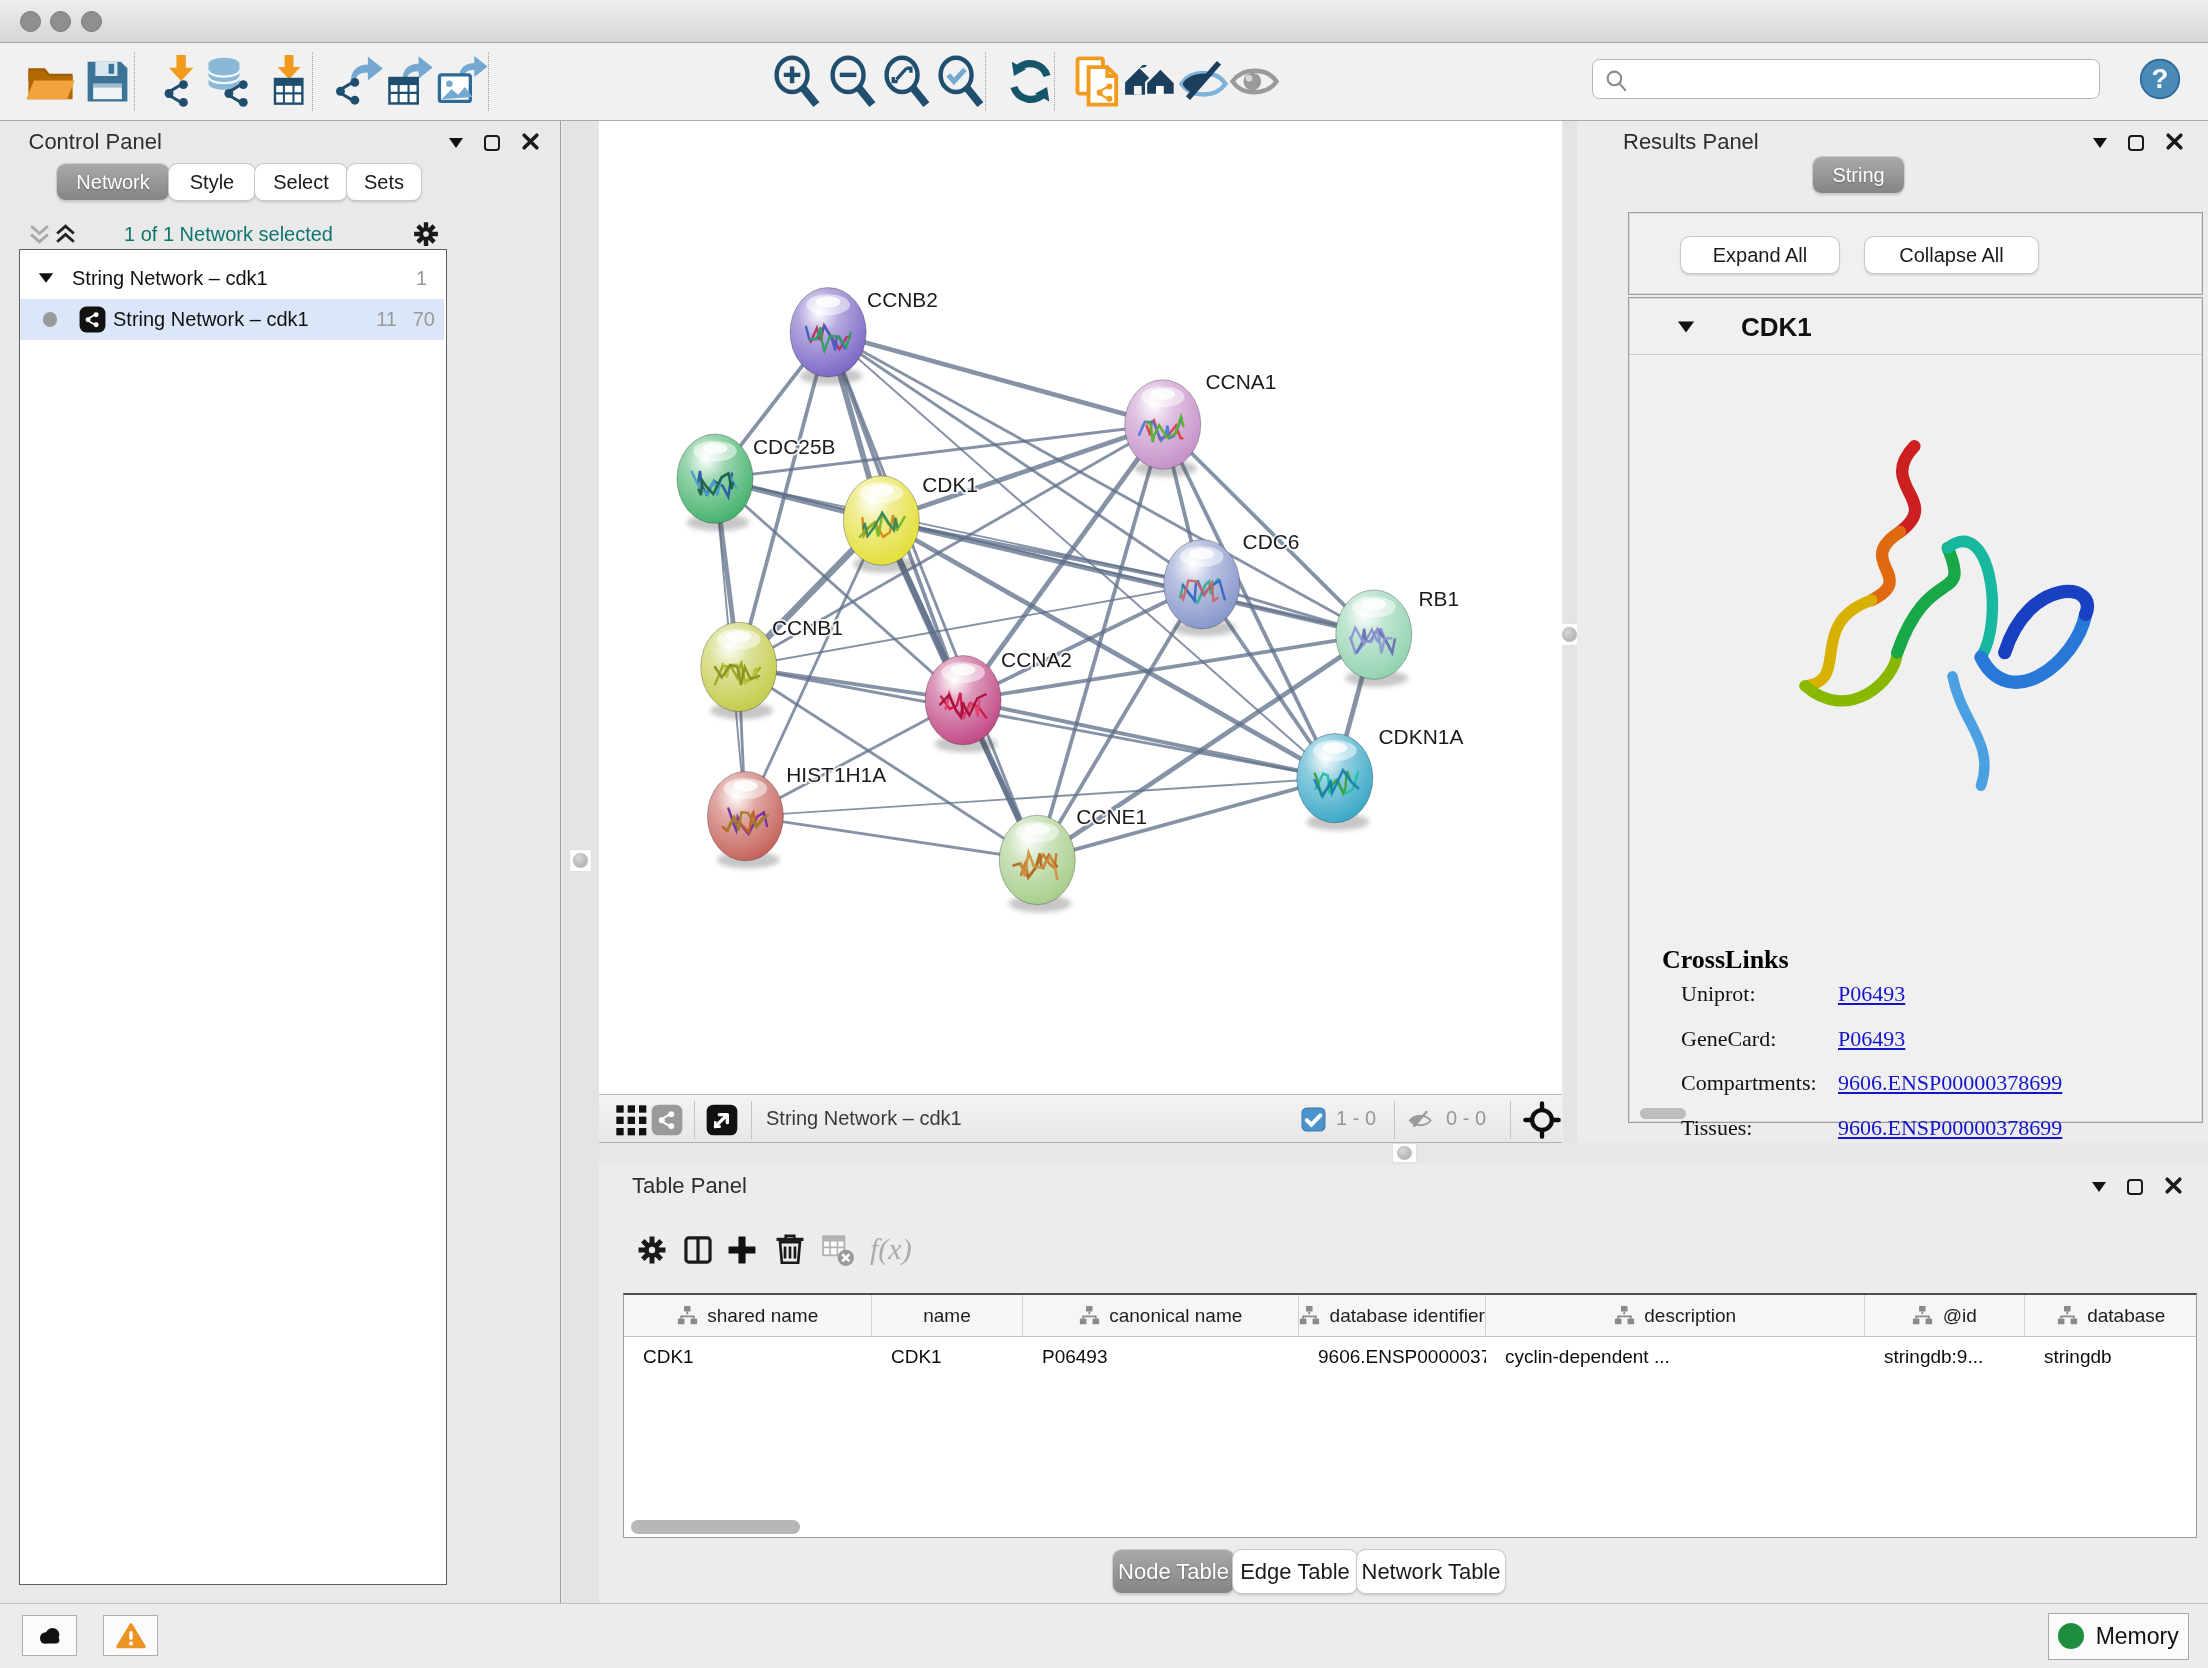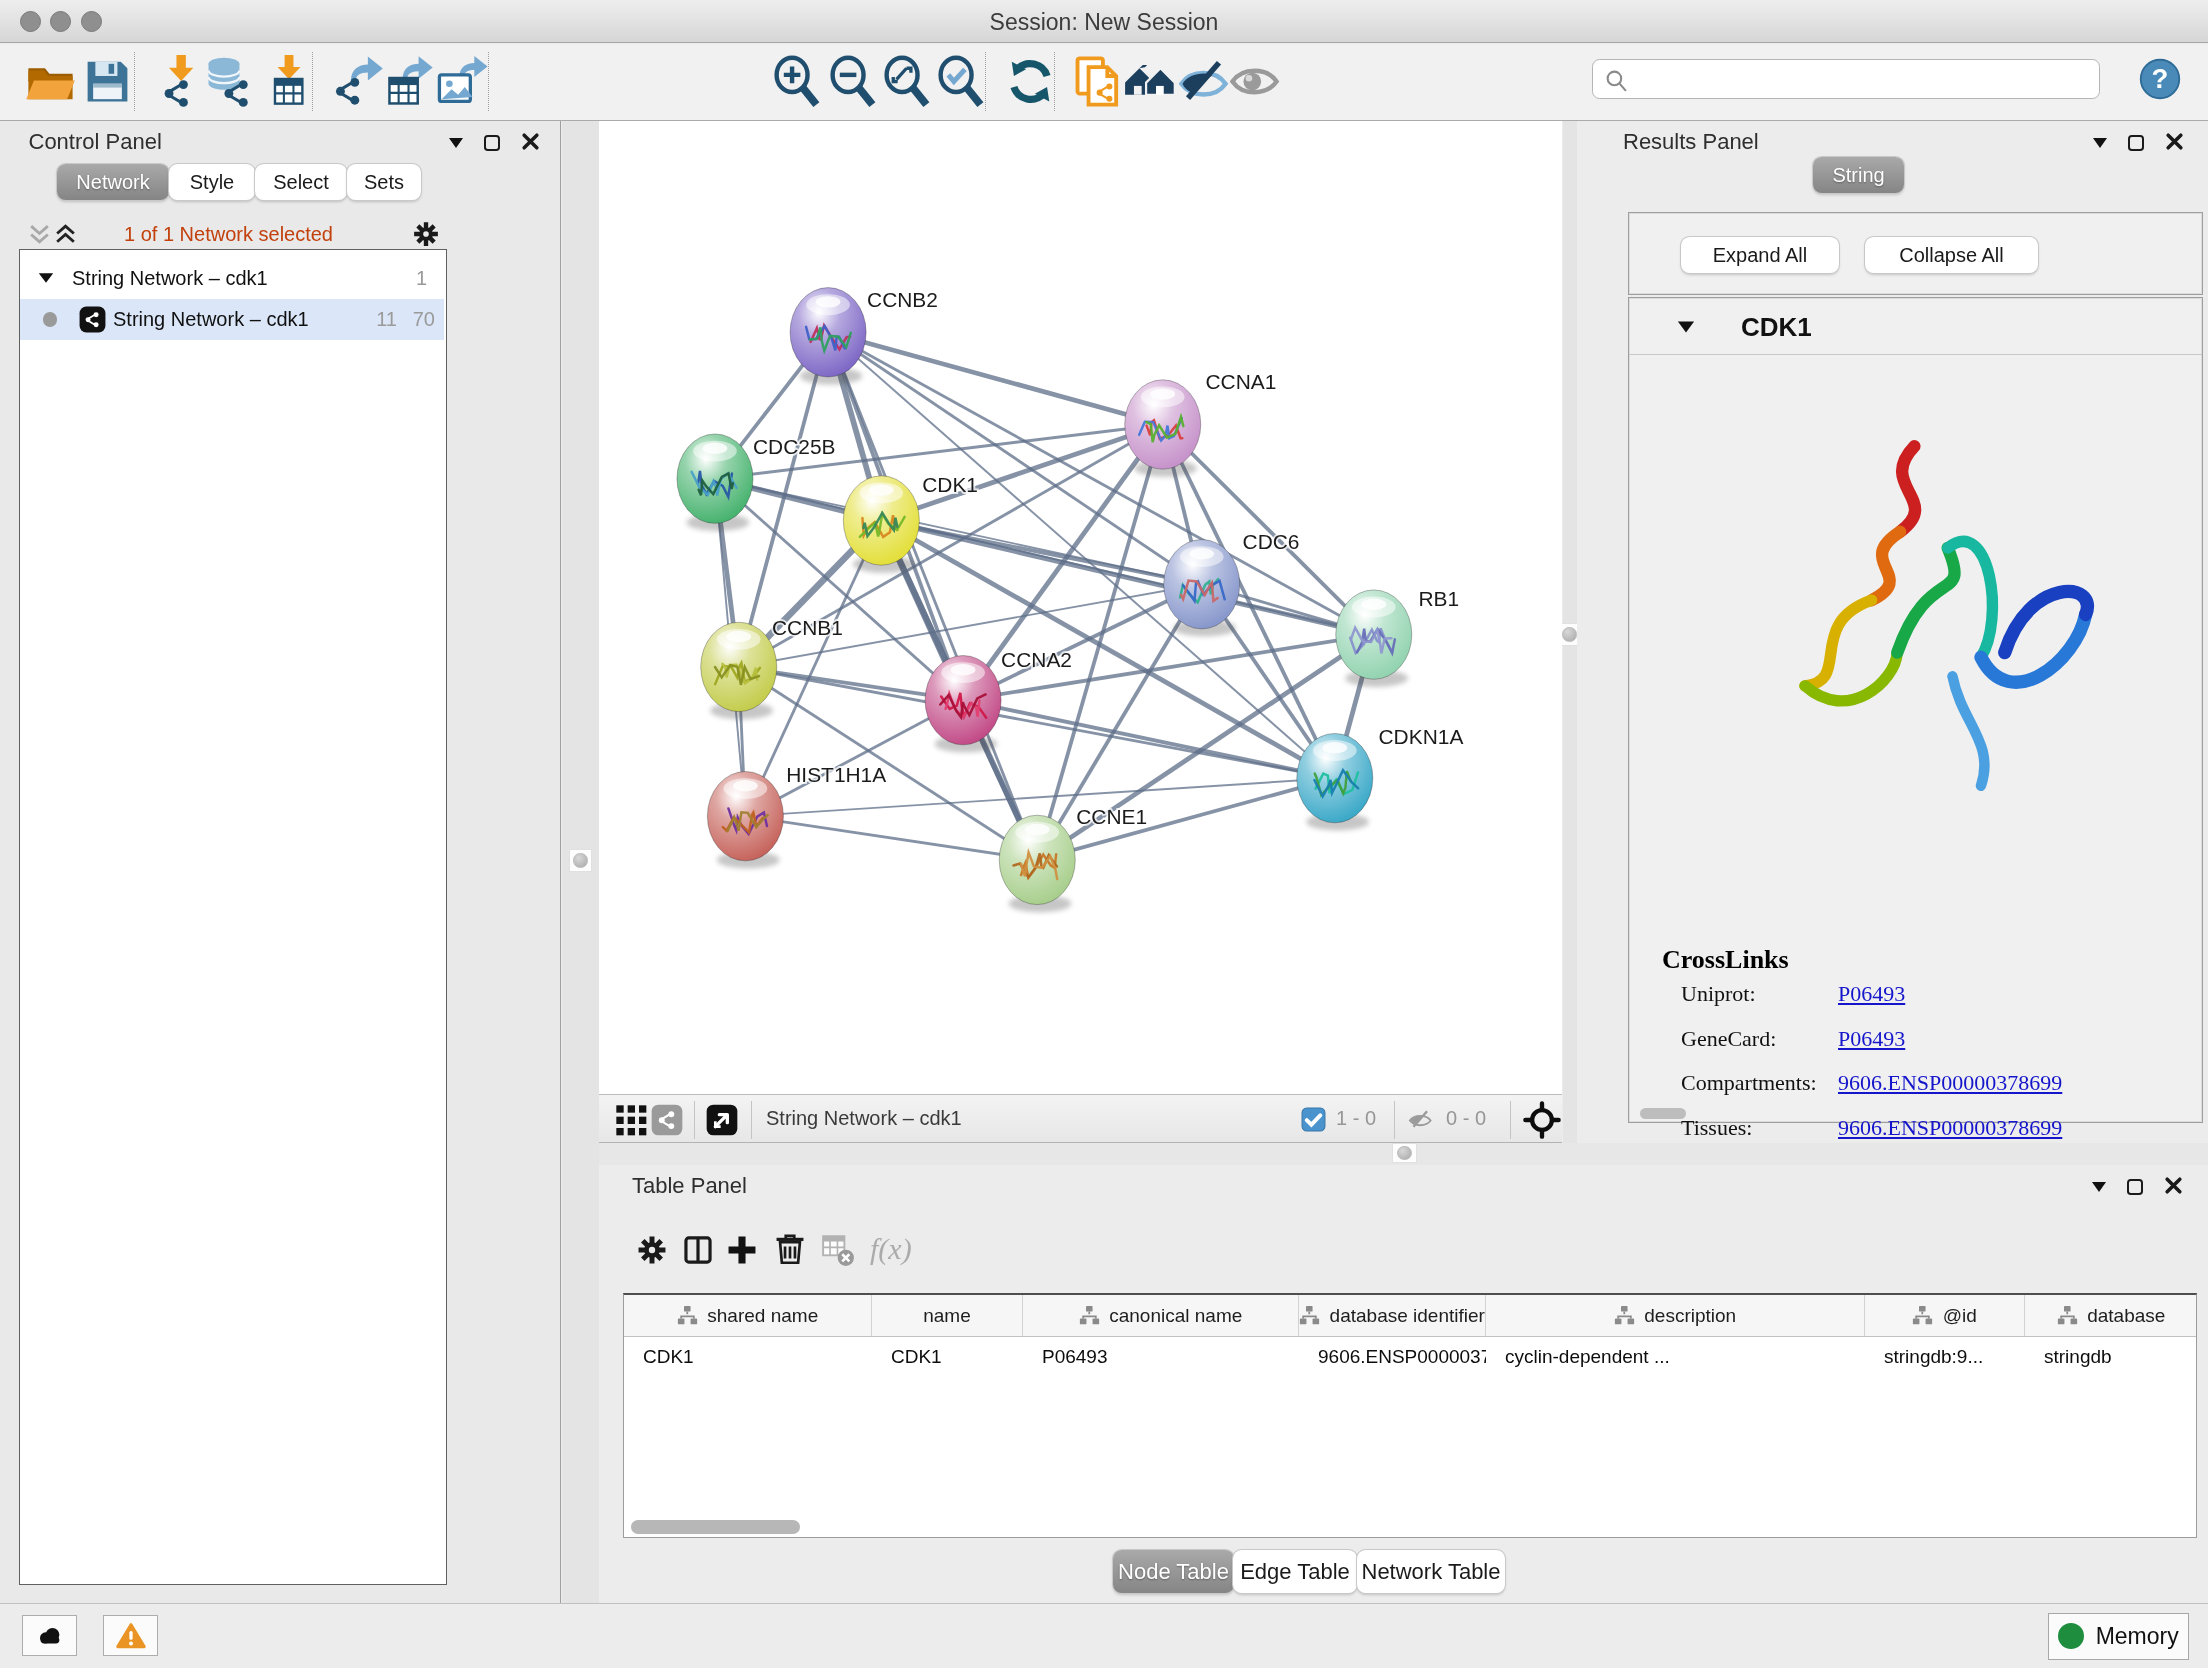--- a/index.html
+++ b/index.html
@@ -42,21 +42,21 @@
     align-items:center; justify-content:center; font-size:20px; color:#1a1a1a; }
   .tabbtn.sel { background:linear-gradient(#a9a9a9,#858585); color:#fff;
     text-shadow:0 1px 1.9px rgba(0,0,0,.35); }
 
   
   .control-panel { position:absolute; left:0; top:121px; width:561px; height:1482px;
     background:#e9e9e9; border-right:1px solid #9f9f9f; }
   .cp-status { position:absolute; left:0; top:95px; width:559px; height:38px; }
   .chev { position:absolute; top:5.7px; width:25px; height:25px; }
   .cp-status-label { position:absolute; left:0; top:6.7px; width:457px; text-align:center;
-    font-size:20px; color:#c2410c; }
+    font-size:20px; color:#0f766e; }
   .gearbtn { position:absolute; left:411px; top:2.9px; width:30px; height:30px; }
   .tree-box { position:absolute; left:19px; top:128px; width:428px; height:1336px;
     background:#fff; border:1.9px solid #606060; }
   .tree-row { position:absolute; left:0; width:424px; height:41px; font-size:20px; }
   .tree-row .lbl { position:absolute; top:8.6px; color:#111; }
   .tree-row .cnt { position:absolute; top:8.6px; color:#9a9a9a; text-align:right; }
 
   
   .gutter-v { position:absolute; background:#e4e4e4; }
   .handle { position:absolute; width:23px; height:23px; background:#fdfdfd;
@@ -128,21 +128,20 @@
 </style>
 </head>
 <body>
 
 <div class="app">
 
   <div class="titlebar">
     <span class="tlight" style="left:20px"></span>
     <span class="tlight" style="left:50px"></span>
     <span class="tlight" style="left:81px"></span>
-    <div class="wtitle">Session: New Session</div>
   </div>
 
   <div class="toolbar">
     <div class="tbi" style="left:24px"><svg viewBox="0 0 48 48">
           <path d="M4 12h15l4 5h21v7H4z" fill="#9c5c00"></path>
           <path d="M4 40V14h14l4 5h22v21z" fill="#b26a00"></path>
           <path d="M2 40l7-17h37l-7 17z" fill="#f2a33c"></path>
         </svg></div>
     <div class="tbi" style="left:81px"><svg viewBox="0 0 48 48">
           <path d="M6 6h30l6 6v30H6z" fill="#3c7396"></path>

